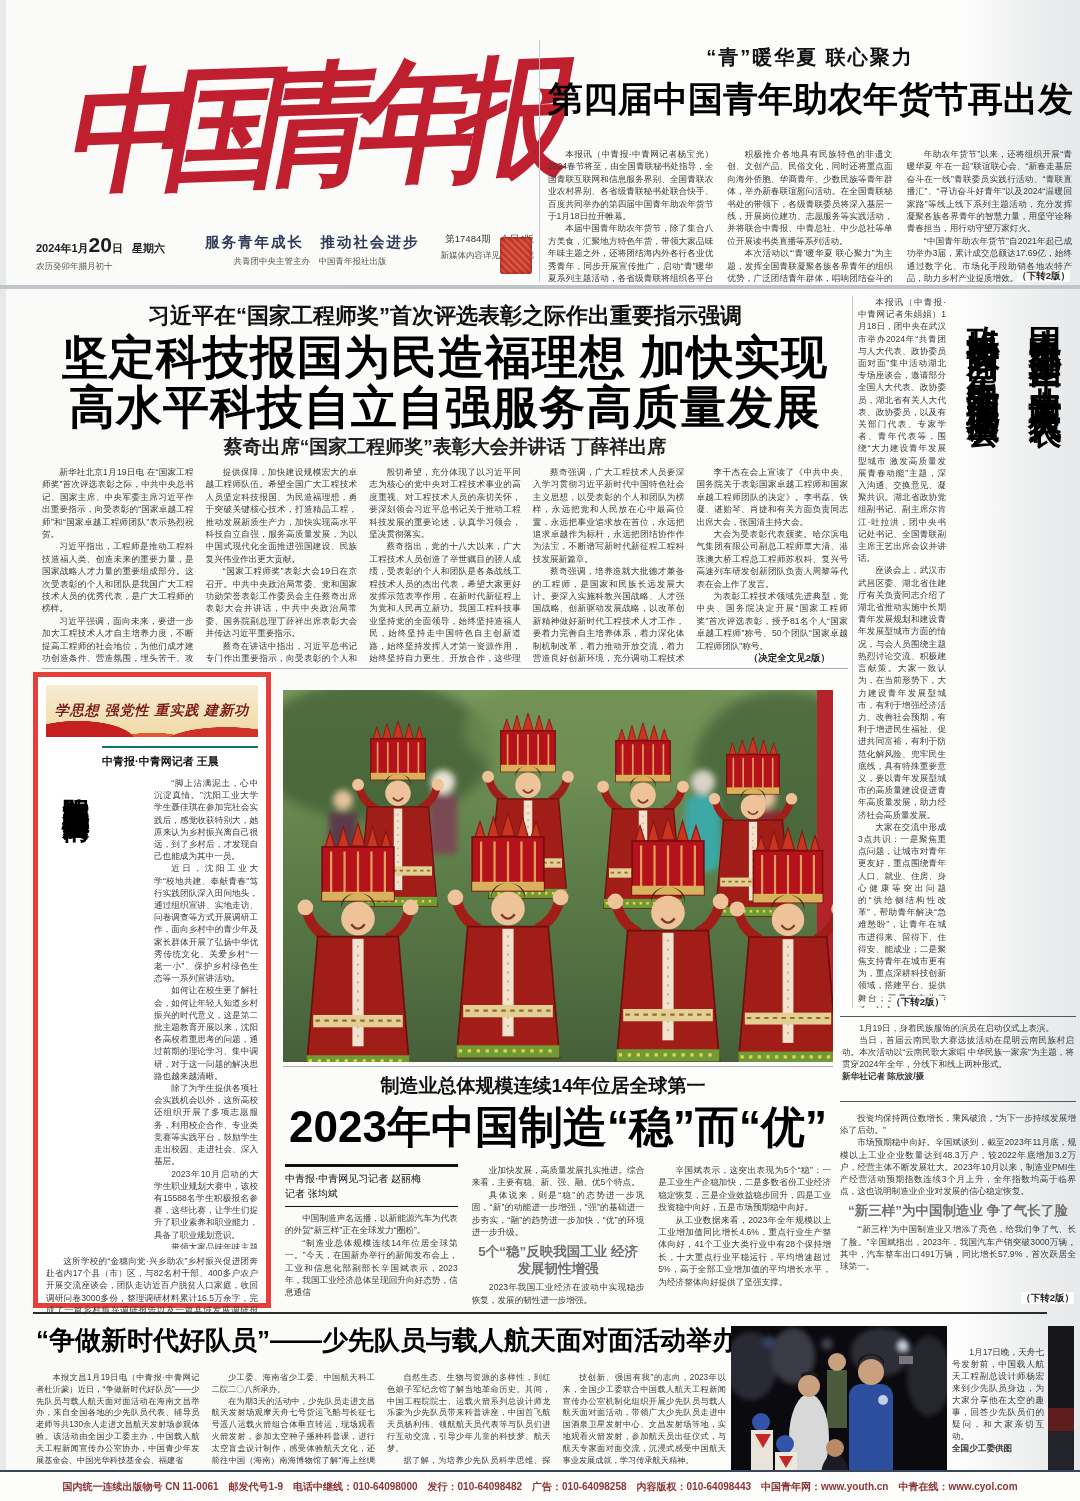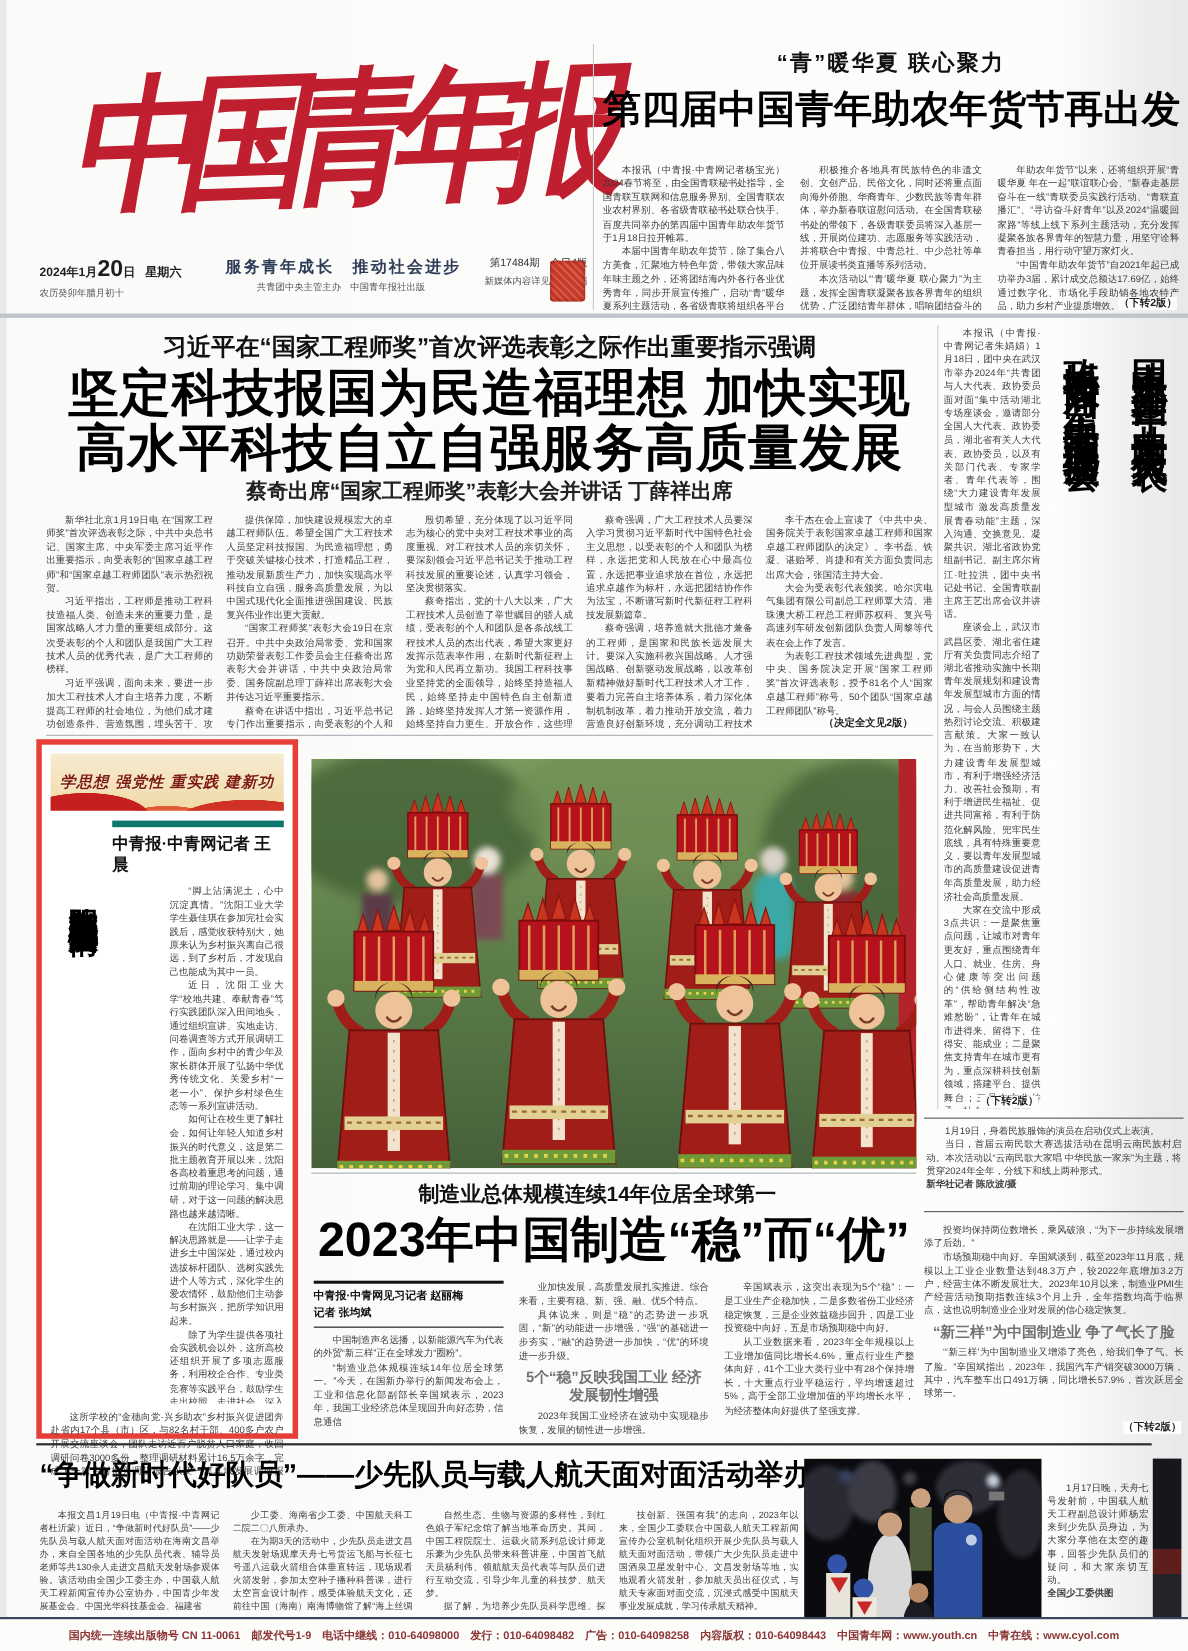--- a/index.html
+++ b/index.html
@@ -63,39 +63,39 @@
   #redbox{left:33px;top:672px;width:238px;height:636px;border:5px solid #e63f3a;background:#fff;
           box-sizing:border-box;padding:8px 8px 5px;}
   #banner{height:52px;background:
           radial-gradient(60% 90% at 15% 110%,#c5201f 0 45%,rgba(0,0,0,0) 46%),
           radial-gradient(70% 80% at 85% 115%,#d03227 0 42%,rgba(0,0,0,0) 43%),
           radial-gradient(50% 70% at 50% 120%,#e05a36 0 40%,rgba(0,0,0,0) 41%),
           linear-gradient(180deg,#f7ecd2,#f0d9a4);
           display:flex;align-items:center;justify-content:center;
           color:#7e1b10;font-weight:bold;font-size:14px;letter-spacing:1px;font-style:italic;
           text-shadow:0 1px 0 rgba(255,255,255,.5);}
-  #rbByline{margin:9px 0 0 56px;border-top:6px solid #0f766e;padding-top:6px;font-size:15px;font-weight:bold;color:#111;}
+  #rbByline{margin:9px 0 0 56px;border-top:2px solid #0f766e;padding-top:6px;font-size:11px;font-weight:bold;color:#111;}
   #rbRow{display:flex;margin-top:8px;height:472px;gap:48px;}
   #rbHead{width:56px;writing-mode:vertical-rl;font-size:27px;font-weight:bold;color:#000;
           line-height:52px;letter-spacing:1px;}
   #rbBody{flex:1;margin-left:4px;font-size:8.6px;line-height:12.2px;text-align:justify;color:#3b3b3b;overflow:hidden;}
   #rbBody p,#rbBottom p{margin:0;text-indent:2em;}
   #rbBottom{margin-top:6px;height:62px;font-size:8.6px;line-height:12.2px;text-align:justify;color:#3b3b3b;overflow:hidden;}
 
   
   #photo{left:283px;top:690px;width:550px;height:372px;}
   #photo svg{display:block;}
 
   
   #mfgKicker{left:268px;top:1073px;width:550px;text-align:center;font-size:19px;font-weight:bold;color:#111;}
   #mfgHead{left:263px;top:1098px;width:590px;text-align:center;font-size:44px;font-weight:bold;color:#000;white-space:nowrap;}
   #mfgCols{left:285px;top:1164px;width:546px;height:141px;display:flex;gap:14px;}
   #mfgCols .col{flex:1;position:relative;}
   #mfgBylineBox{border-top:3px solid #111;border-bottom:1px solid #111;padding:4px 0 5px;margin-bottom:5px;
-                font-size:10px;font-weight:bold;color:#111;text-align:left;line-height:15px;}
+                font-size:10px;font-weight:normal;color:#111;text-align:left;line-height:15px;}
   .subhead-sm{font-size:13.5px;font-weight:bold;color:#737373;text-align:center;line-height:17px;margin:5px 0 4px;text-indent:0 !important;}
   #mfgR{left:840px;top:1112px;width:236px;height:192px;position:absolute;font-size:8.6px;line-height:12.2px;
         text-align:justify;color:#3b3b3b;overflow:hidden;}
   #mfgR p{margin:0;text-indent:2em;}
 
   
   #ruleB{left:33px;top:1312px;width:1014px;height:2px;background:#2c2c2c;}
   #ypHead{left:36px;top:1323px;width:690px;text-align:center;font-size:26px;font-weight:bold;color:#000;white-space:nowrap;}
   #ypCols{left:36px;top:1372px;width:690px;height:94px;display:flex;gap:12px;}
   #ypCols .col{flex:1;font-size:8.2px;line-height:11.8px;}
@@ -220,21 +220,20 @@
 
   <div class="abs" id="redbox">
     <div id="banner">学思想 强党性 重实践 建新功</div>
     <div id="rbByline">中青报·中青网记者 王晨</div>
     <div id="rbRow">
       <div id="rbHead">沈阳各高校引导大学生深入基层了解国情</div>
       <div id="rbBody">
           <p>“脚上沾满泥土，心中沉淀真情。”沈阳工业大学学生聂佳琪在参加完社会实践后，感觉收获特别大，她原来认为乡村振兴离自己很远，到了乡村后，才发现自己也能成为其中一员。</p>
           <p>近日，沈阳工业大学“校地共建、奉献青春”笃行实践团队深入田间地头，通过组织宣讲、实地走访、问卷调查等方式开展调研工作，面向乡村中的青少年及家长群体开展了弘扬中华优秀传统文化、关爱乡村“一老一小”、保护乡村绿色生态等一系列宣讲活动。</p>
           <p>如何让在校生更了解社会，如何让年轻人知道乡村振兴的时代意义，这是第二批主题教育开展以来，沈阳各高校着重思考的问题，通过前期的理论学习、集中调研，对于这一问题的解决思路也越来越清晰。</p>
-          <p>在沈阳工业大学，这一解决思路就是——让学子走进乡土中国深处，通过校内选拔标杆团队、选树实践先进个人等方式，深化学生的爱农情怀，鼓励他们主动参与乡村振兴，把所学知识用起来。</p>
           <p>除了为学生提供各项社会实践机会以外，这所高校还组织开展了多项志愿服务，利用校企合作、专业类竞赛等实践平台，鼓励学生走出校园、走进社会、深入基层。</p>
           <p>2023年10月启动的大学生职业规划大赛中，该校有15588名学生积极报名参赛，这些比赛，让学生们提升了职业素养和职业能力，具备了职业规划意识。</p>
           <p>带领大家品味年味主题之外，对学生需求开展了详细调研，主题教育的成果也在满足学生需求中走实并深化，对于学生渴望更多实践的需求，一系列有针对性的活动开展起来。</p>
         </div>
     </div>
     <div id="rbBottom">
         <p>这所学校的“金穗向党·兴乡助农”乡村振兴促进团奔赴省内17个县（市）区，与82名村干部、400多户农户开展交流座谈会，团队走访近百户脱贫人口家庭，收回调研问卷3000多份，整理调研材料累计16.5万余字，完成了一篇乡村振兴调研报告以及一篇县域发展调研报告。（下转2版）</p>
       </div>
   </div>
 

